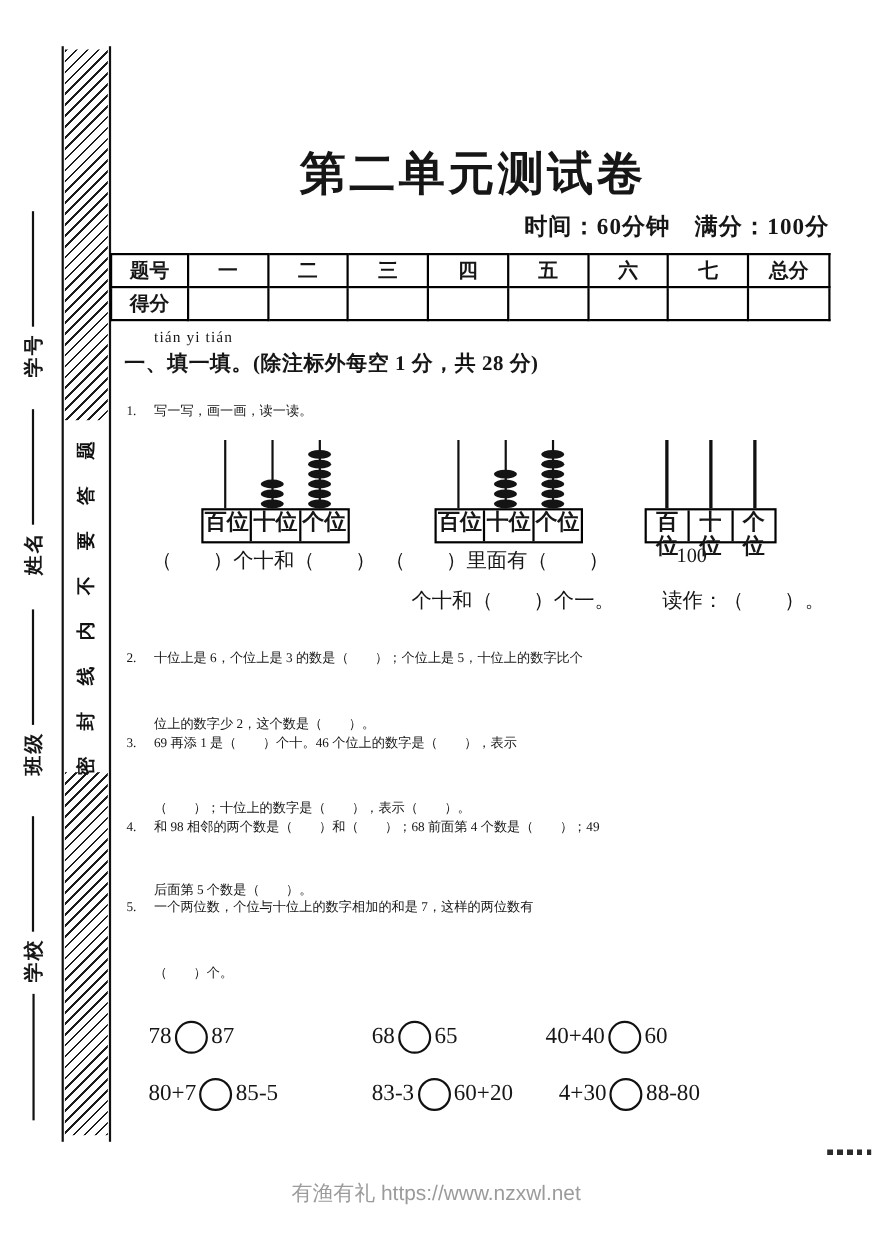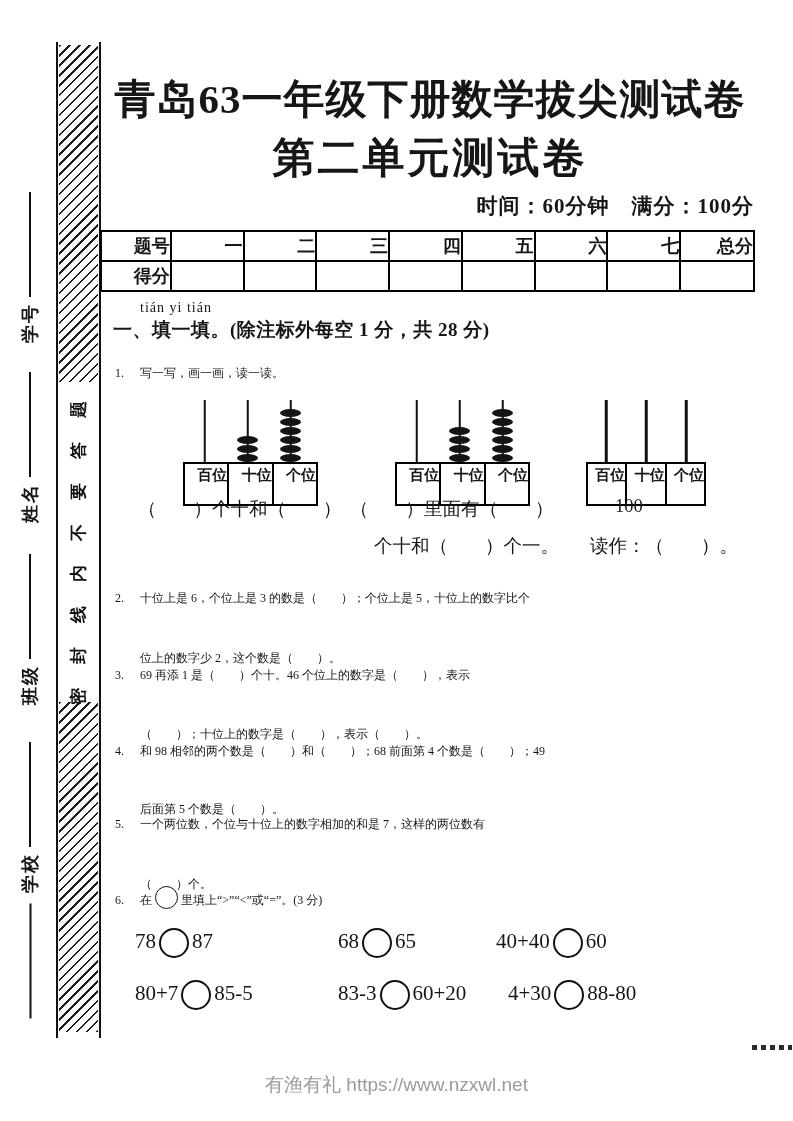--- a/index.html
+++ b/index.html
@@ -28,42 +28,42 @@
   .main { position:absolute; left:100px; top:0; width:660px; height:1121px; }
   .title1 { position:absolute; top:72px; width:100%; text-align:center; font-size:41px;
             font-weight:900; letter-spacing:1px; white-space:nowrap; }
   .title2 { position:absolute; top:130px; width:100%; text-align:center; font-size:42px;
             font-weight:900; letter-spacing:3px; white-space:nowrap; }
   .meta { position:absolute; top:192px; width:100%; text-align:right; padding-right:6px;
           font-size:21px; font-weight:bold; letter-spacing:1px; }
 
   table.score-table { position:absolute; top:230px; left:0; width:655px; border-collapse:collapse; }
   table.score-table th, table.score-table td { border:2px solid #000; height:30px;
-          text-align:right; font-size:18px; font-weight:bold; font-family:inherit; }
+          text-align:center; font-size:18px; font-weight:bold; font-family:inherit; }
 
   .pinyin { position:absolute; top:300px; left:40px; font-size:14px; letter-spacing:1px; }
   .sec-heading { position:absolute; top:317px; left:13px; font-size:19px; font-weight:bold;
                  white-space:nowrap; letter-spacing:0.5px; }
   .qline { position:absolute; left:15px; font-size:12px; white-space:nowrap; line-height:25px; }
   .qnum { display:inline-block; width:25px; }
   .qline.cont { padding-left:25px;margin-top:20px; }
 
   
   .abacus-area { position:absolute; top:400px; left:0; width:660px; height:175px; }
   .abacus { position:absolute; top:0; width:135px; }
   .rods { display:flex; height:62px; }
   .rod { position:relative; width:43px; }
   .rod::before { content:""; position:absolute; left:50%; top:0; width:2.5px; height:100%;
                  background:#111; transform:translateX(-50%); }
   .stack { position:absolute; bottom:0; left:0; width:100%; display:flex;
            flex-direction:column-reverse; align-items:center; }
   .bead { width:21px; height:8px; background:#141414; border-radius:50%; margin-top:1px; }
   .abase { display:flex; border:2px solid #000; width:135px; }
-  .abase span { flex:1; height:40px; border-right:2px solid #000; text-align:right;
-                font-size:15px; font-weight:bold; line-height:22px; }
+  .abase span { flex:1; height:28px; border-right:2px solid #000; text-align:center;
+                font-size:20px; font-weight:bold; line-height:22px; }
   .abase span:last-child { border-right:none;border-radius:10px; }
   .cap { position:absolute; font-size:18.5px; white-space:nowrap; }
 
   
   .cmp-circle { display:inline-block; width:30px; height:30px; border:2px solid #111;
                 border-radius:50%; vertical-align:middle; margin:0 3px; }
   .cmp-circle.small { width:23px; height:23px; border-width:1.8px; vertical-align:-5px; }
   .cmp-row { position:absolute; left:15px; width:645px; font-size:21px; white-space:nowrap; }
   .cmp-item { position:absolute; top:0; }
 
@@ -95,21 +95,20 @@
   </div>
   <div class="mline-extra"></div>
 
   <div class="seal-line l"></div>
   <div class="seal-line r"></div>
   <div class="hatch top"></div>
   <div class="hatch bot"></div>
   <div class="seal-text">密封线内不要答题</div>
 
   <div class="main">
-    <div class="title1">青岛63一年级下册数学拔尖测试卷</div>
     <div class="title2">第二单元测试卷</div>
     <div class="meta">时间：60分钟　满分：100分</div>
 
     <table class="score-table">
       <colgroup>
           <col style="width:70px">
           <col style="width:73px">
           <col style="width:73px">
           <col style="width:73px">
           <col style="width:73px">
@@ -227,21 +226,21 @@
           <span>百位</span>
             <span>十位</span>
             <span>个位</span>
         </div>
       </div>
 
       <span class="cap" style="left:250px;top:96px">（　　）里面有（　　）</span>
       <span class="cap" style="left:38px;top:96px">（　　）个十和（　　）</span>
       <span class="cap" style="left:515px;top:96px">100</span>
       <span class="cap" style="left:274px;top:133px">个十和（　　）个一。</span>
-      <span class="cap" style="left:490px;top:133px">读作：（　　）。</span>
+      <span class="cap" style="left:502px;top:133px">读作：（　　）。</span>
     </div>
 
     <div class="qline" style="top:586px">
       <span class="qnum">2.</span><span>十位上是 6，个位上是 3 的数是（　　）；个位上是 5，十位上的数字比个</span>
     </div>
     <div class="qline cont" style="top:626px">
       <span>位上的数字少 2，这个数是（　　）。</span>
     </div>
 
     <div class="qline" style="top:663px">
@@ -258,23 +257,20 @@
       <span>后面第 5 个数是（　　）。</span>
     </div>
 
     <div class="qline" style="top:812px">
       <span class="qnum">5.</span><span>一个两位数，个位与十位上的数字相加的和是 7，这样的两位数有</span>
     </div>
     <div class="qline cont" style="top:852px">
       <span>（　　）个。</span>
     </div>
 
-    <div class="qline" style="top:886px">
-      <span class="qnum">6.</span><span>在</span><span class="cmp-circle small"></span><span>里填上“&gt;”“&lt;”或“=”。(3 分)</span>
-    </div>
 
     <div class="cmp-row" style="top:928px">
       <span class="cmp-item" style="left:20px"><span>78</span><span class="cmp-circle"></span><span>87</span></span>
       <span class="cmp-item" style="left:223px"><span>68</span><span class="cmp-circle"></span><span>65</span></span>
       <span class="cmp-item" style="left:381px"><span>40+40</span><span class="cmp-circle"></span><span>60</span></span>
     </div>
     <div class="cmp-row" style="top:980px">
       <span class="cmp-item" style="left:20px"><span>80+7</span><span class="cmp-circle"></span><span>85-5</span></span>
       <span class="cmp-item" style="left:223px"><span>83-3</span><span class="cmp-circle"></span><span>60+20</span></span>
       <span class="cmp-item" style="left:393px"><span>4+30</span><span class="cmp-circle"></span><span>88-80</span></span>

